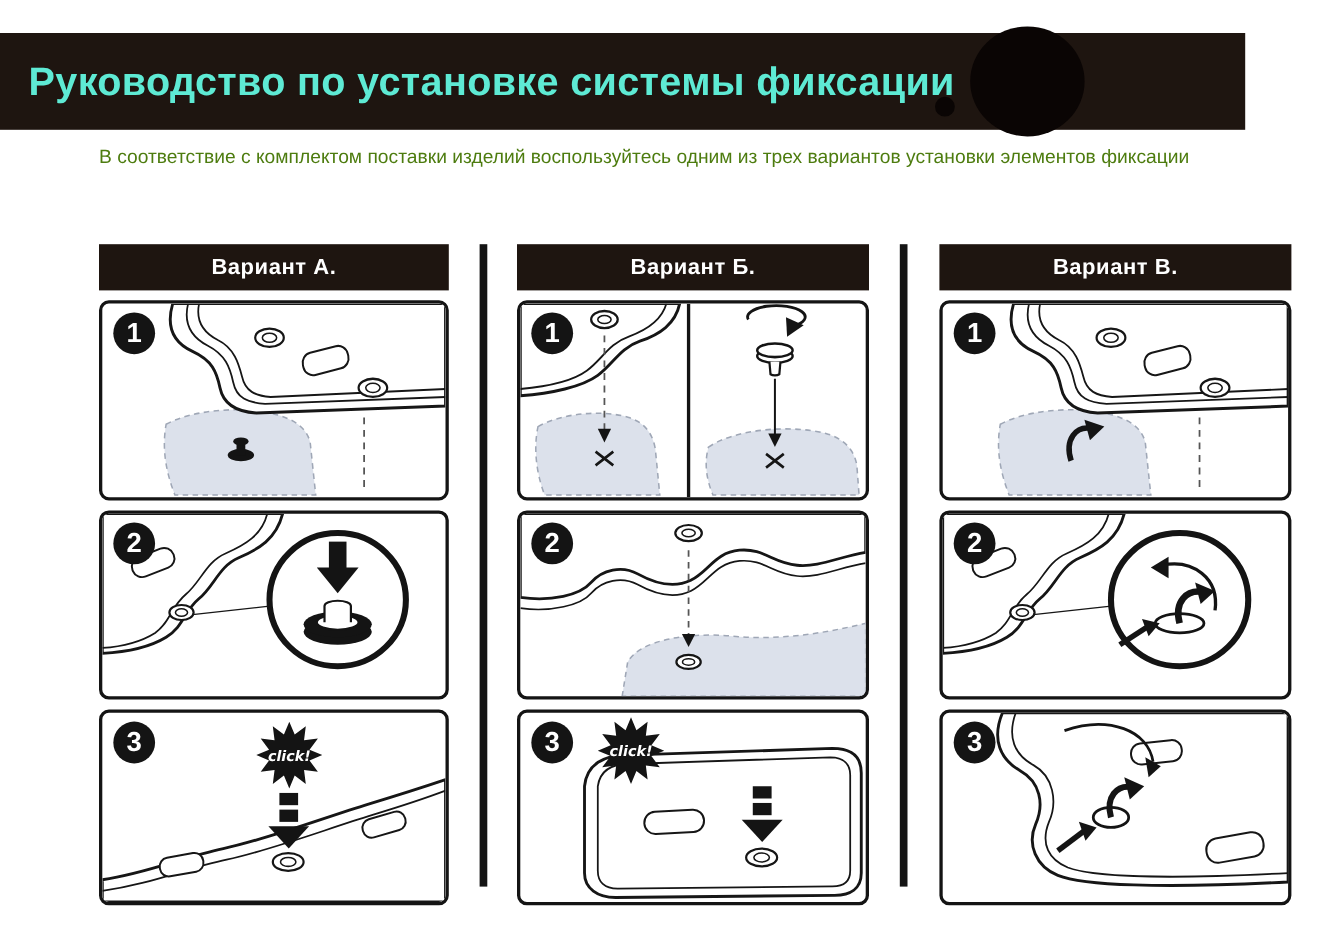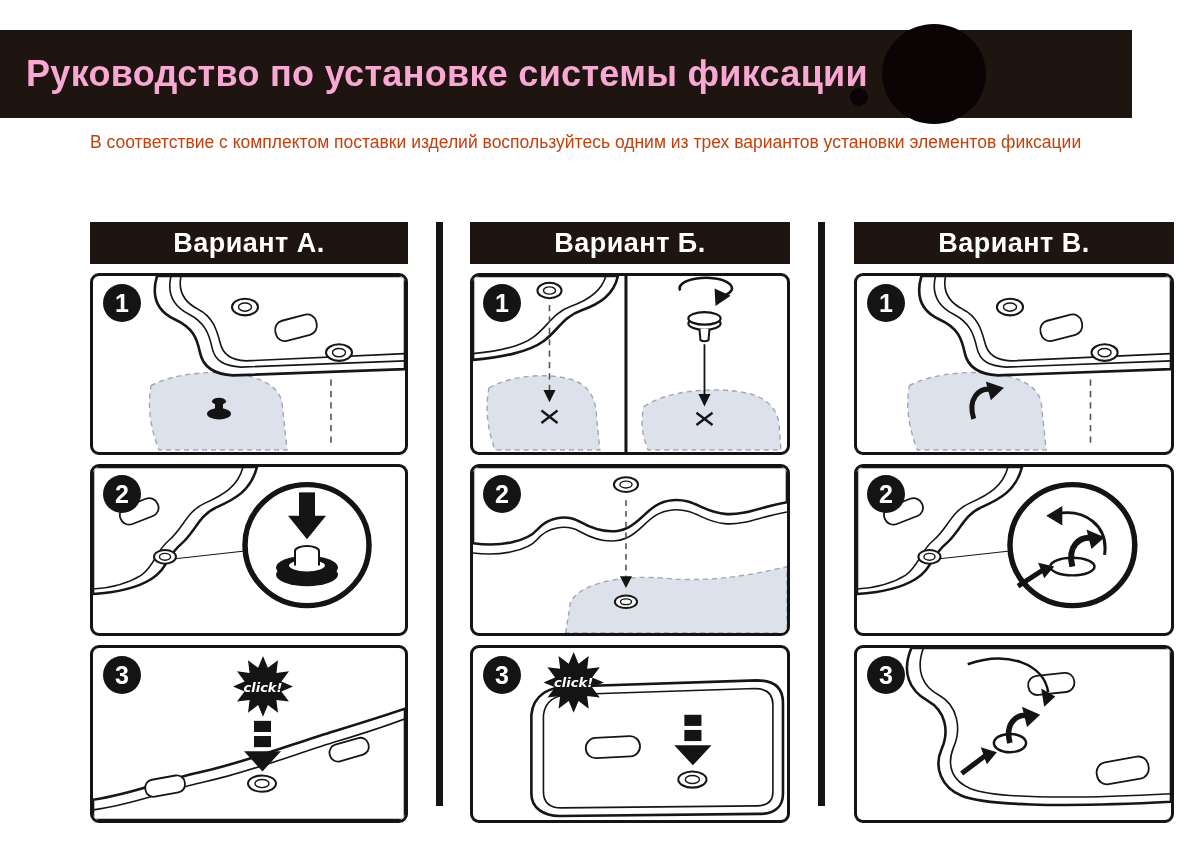--- a/index.html
+++ b/index.html
@@ -4,35 +4,35 @@
 <style>
   html,body{margin:0;padding:0;}
   body{
     width:1200px;height:848px;position:relative;background:#ffffff;
     font-family:"Liberation Sans","DejaVu Sans",sans-serif;overflow:hidden;color:#101010;
   }
   
   .band{position:absolute;left:0;top:30px;width:1132px;height:88px;background:#1e1510;}
   .band .title{
     position:absolute;left:26px;top:50%;transform:translateY(-50%);
-    color:#f9a8d4;font-size:36px;font-weight:700;margin:0;letter-spacing:.3px;white-space:nowrap;
+    color:#5eead4;font-size:36px;font-weight:700;margin:0;letter-spacing:.3px;white-space:nowrap;
   }
   .decor-dot{position:absolute;left:850px;top:58px;width:18px;height:18px;border-radius:50%;background:#0a0504;}
   .decor-blob{position:absolute;left:882px;top:-6px;width:104px;height:100px;border-radius:50%;background:#0a0504;}
   
-  .intro{position:absolute;left:90px;top:131px;font-size:17.5px;line-height:23px;color:#c2410c;}
+  .intro{position:absolute;left:90px;top:131px;font-size:17.5px;line-height:23px;color:#4d7c0f;}
   .intro div{white-space:nowrap;}
   
   .col{position:absolute;top:222px;}
   #col-a{left:90px;width:318px;}
   #col-b{left:470px;width:320px;}
   #col-c{left:854px;width:320px;}
   .variant-header{
     height:42px;background:#1e1510;color:#fff;display:flex;align-items:center;justify-content:center;
-    font-size:27px;font-weight:600;margin-bottom:9px;letter-spacing:.5px;
+    font-size:20px;font-weight:600;margin-bottom:9px;letter-spacing:.5px;
   }
   .panel{position:relative;border:3px solid #141414;border-radius:9px;background:#fff;overflow:hidden;margin-bottom:9px;}
   .panel.h1{height:176px;}
   .panel.h2{height:166px;}
   .panel.h3{height:172px;}
   .panel svg{position:absolute;inset:0;width:100%;height:100%;}
   .badge{
     position:absolute;left:10px;top:8px;width:38px;height:38px;border-radius:50%;background:#141414;
     color:#fff;display:flex;align-items:center;justify-content:center;font-size:25px;font-weight:700;z-index:2;
   }

